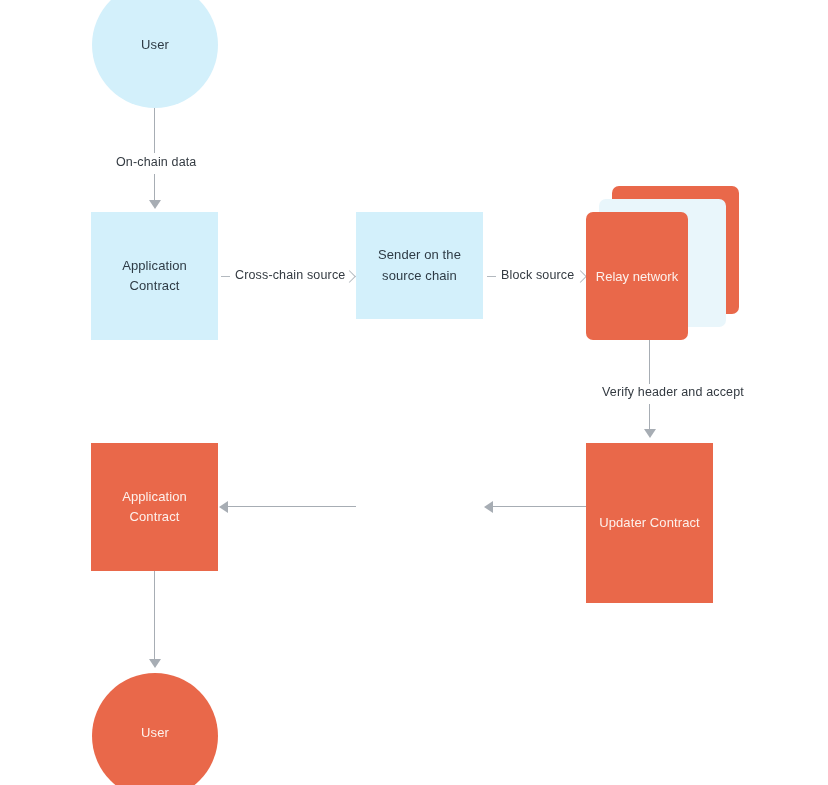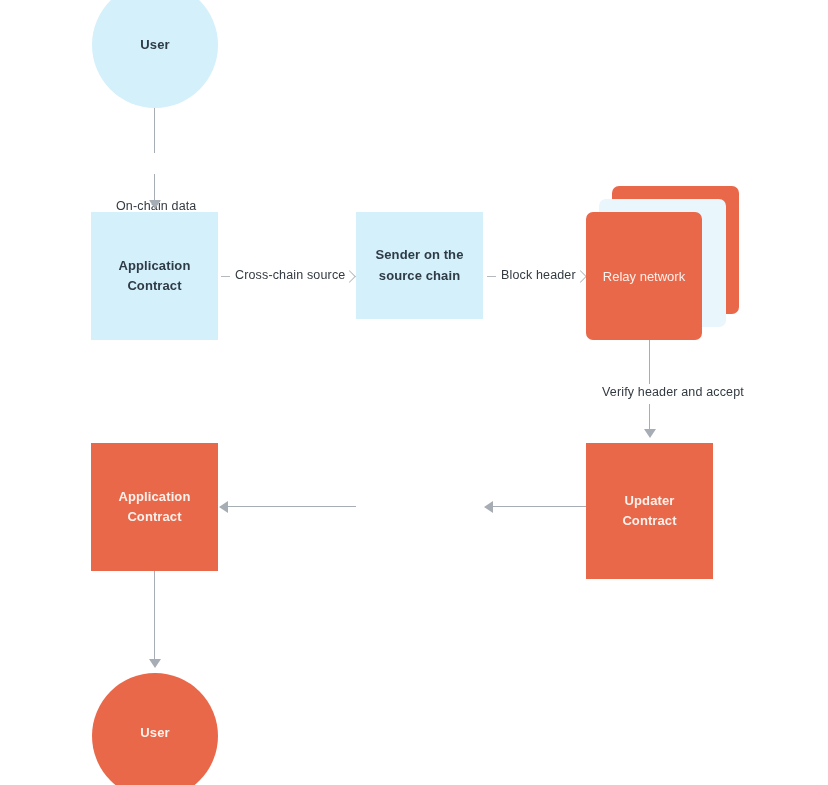--- a/index.html
+++ b/index.html
@@ -33,21 +33,20 @@
     font-size: 13px;
     letter-spacing: 0.1px;
   }
 
   .node .node-label {
     display: block;
     width: 100%;
     padding: 0 12px;
     box-sizing: border-box;
     white-space: pre-line;
-    font-weight: bold;
   }
 
   .fill-blue  { background: #d3f0fb; color: #2e3b45; }
   .fill-orange{ background: #e9684a; color: #fdf1ec; }
 
   .rounded-box { border-radius: 0; }
   .circle      { border-radius: 50%; }
 
   
   #relay-stack { position: absolute; }
@@ -123,56 +122,56 @@
 </head>
 <body>
 
 <div id="diagram">
 
   <div class="node circle fill-blue" style="left:92px; top:-18px; width:126px; height:126px;">
     <span class="node-label">User</span>
   </div>
 
   <div class="conn conn-v" style="left:154px; top:108px; height:45px;"></div>
-  <div class="edge-label" style="left:113px; top:155px;margin-top:44px;">On-chain data</div>
+  <div class="edge-label" style="left:113px; top:155px;">On-chain data</div>
   <div class="conn conn-v" style="left:154px; top:174px; height:28px;"></div>
   <div class="arrowhead arrow-down" style="left:149px; top:200px;"></div>
 
   <div class="node rounded-box fill-blue" style="left:91px; top:212px; width:127px; height:128px;">
     <span class="node-label">Application
 Contract</span>
   </div>
 
   <div class="stub" style="left:221px; top:276px;"></div>
   <div class="edge-label" style="left:232px; top:268px;">Cross-chain source</div>
   <div class="chevron-right" style="left:345px; top:272px;"></div>
 
   <div class="node rounded-box fill-blue" style="left:356px; top:212px; width:127px; height:107px;">
     <span class="node-label">Sender on the
 source chain</span>
   </div>
 
   <div class="stub" style="left:487px; top:276px;"></div>
-  <div class="edge-label" style="left:498px; top:268px;">Block header</div>
+  <div class="edge-label" style="left:498px; top:268px;">Block source</div>
   <div class="chevron-right" style="left:576px; top:272px;"></div>
 
   <div id="relay-stack" style="left:586px; top:186px; width:180px; height:160px;">
     <div class="layer layer-back" style="left:26px; top:0px; width:127px; height:128px;"></div>
     <div class="layer layer-middle" style="left:13px; top:13px; width:127px; height:128px;"></div>
-    <div class="layer layer-front" style="left:0px; top:26px; width:116px; height:128px;">
+    <div class="layer layer-front" style="left:0px; top:26px; width:102px; height:128px;">
       <span class="node-label">Relay network</span>
     </div>
   </div>
 
   <div class="conn conn-v" style="left:649px; top:340px; height:44px;"></div>
   <div class="edge-label" style="left:579px; top:385px;margin-left:20px;">Verify header and accept</div>
   <div class="conn conn-v" style="left:649px; top:404px; height:27px;"></div>
   <div class="arrowhead arrow-down" style="left:644px; top:429px;"></div>
 
-  <div class="node rounded-box fill-orange" style="left:586px; top:443px; width:127px; height:136px;">
+  <div class="node rounded-box fill-orange" style="left:586px; top:443px; width:127px; height:160px;">
     <span class="node-label">Updater Contract</span>
   </div>
 
   <div class="conn conn-h" style="left:491px; top:506px; width:95px;"></div>
   <div class="arrowhead arrow-left" style="left:484px; top:501px;"></div>
 
 
   <div class="conn conn-h" style="left:226px; top:506px; width:130px;"></div>
   <div class="arrowhead arrow-left" style="left:219px; top:501px;"></div>
 

